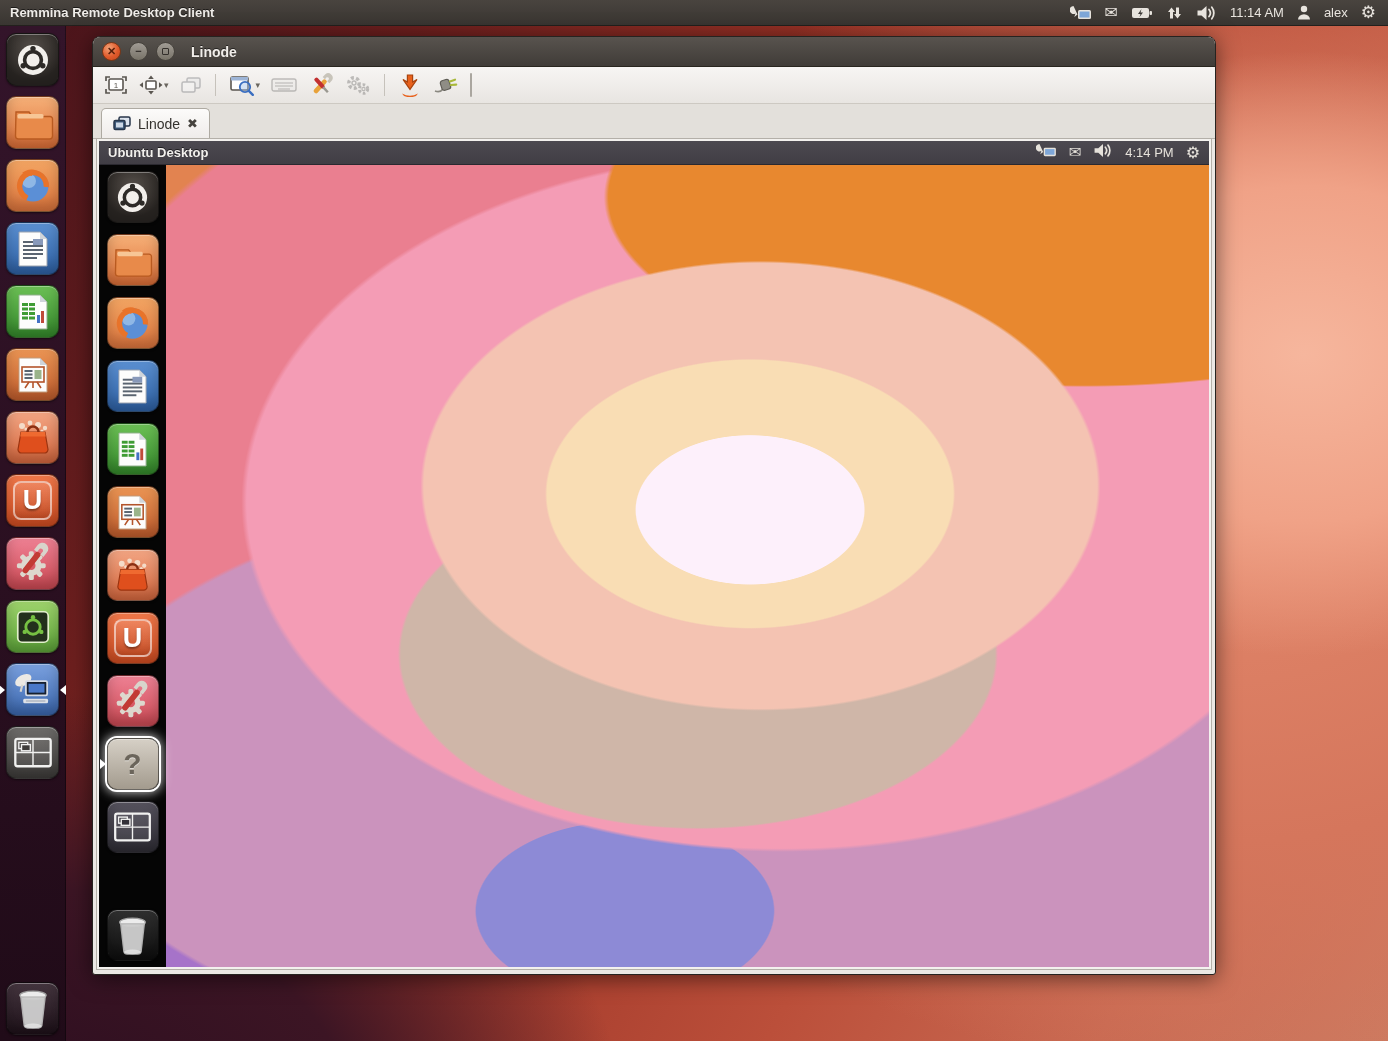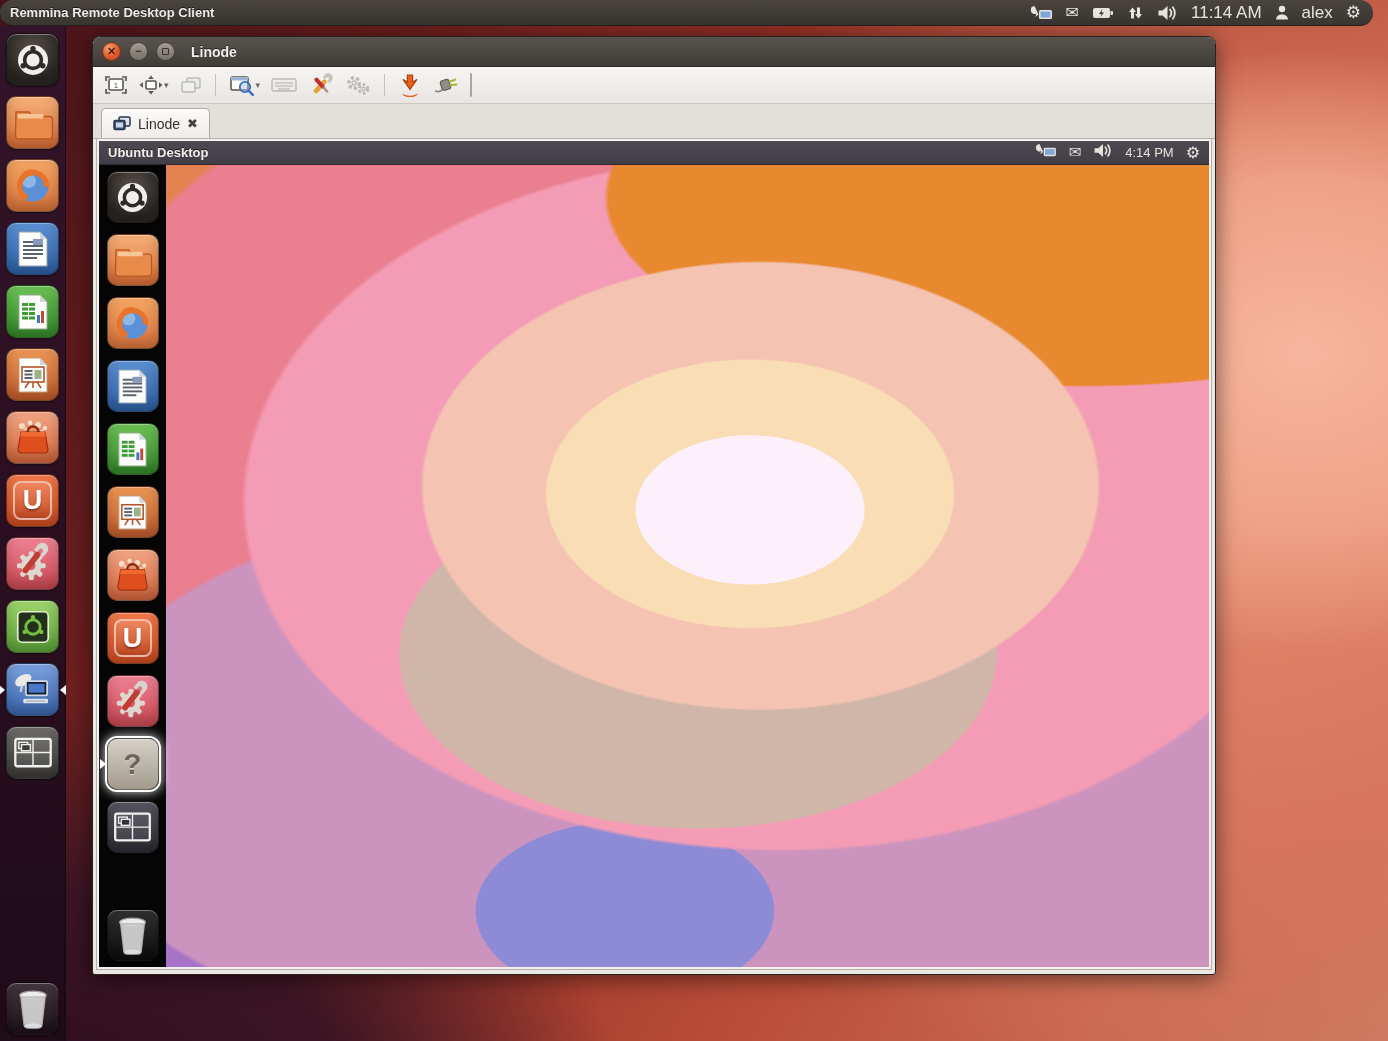--- a/index.html
+++ b/index.html
@@ -10,29 +10,29 @@
     position:absolute; inset:0;
     background:
       radial-gradient(560px 420px at 94% 34%, #f6b69d 0%, #f0a287 40%, rgba(240,162,135,0) 72%),
       radial-gradient(1000px 760px at 88% 48%, #e2876b 0%, #d5765c 45%, rgba(213,118,92,0) 75%),
       radial-gradient(900px 650px at 0% 110%, #2a0d1f 0%, #3c1524 40%, rgba(60,21,36,0) 70%),
       linear-gradient(118deg, #45131b 0%, #6d1f1e 22%, #9c3326 45%, #bb4f3a 68%, #c96a52 85%, #cd7a60 100%);
   }
 
   
   .host-panel {
-    position:absolute; top:0; left:0; right:15px; height:26px;
+    position:absolute; top:0; left:0; right:0; height:26px;
     background:linear-gradient(#49443f,#393531);
     border-bottom:1px solid #23201d;
-    display:flex; align-items:center; color:#efece8;border-radius:13px;
+    display:flex; align-items:center; color:#efece8;
   }
   .host-panel .app-title { font-size:13px; font-weight:bold; padding-left:10px; text-shadow:0 -1px 0 rgba(0,0,0,.6); }
   .tray { margin-left:auto; display:flex; align-items:center; gap:13px; padding-right:12px; }
   .tray .t-ic { display:flex; align-items:center; }
-  .tray .t-text { font-size:17px; color:#e8e4de;text-align:center; }
+  .tray .t-text { font-size:13px; color:#e8e4de;text-align:center; }
   .tray .gear-glyph { font-family:"DejaVu Sans",sans-serif; font-size:17px; color:#e8e4de; line-height:1; }
   .tray .mail-glyph { font-family:"DejaVu Sans",sans-serif; font-size:16px; color:#e8e4de; line-height:1; }
 
   
   .host-launcher {
     position:absolute; left:0; top:26px; bottom:0; width:66px;
     background:linear-gradient(180deg,#33142a 0%,#2a0f20 55%,#200b18 100%);
     display:flex; flex-direction:column; align-items:center; gap:10px; padding-top:7px;
     border-right:1px solid rgba(0,0,0,.35);
   }

